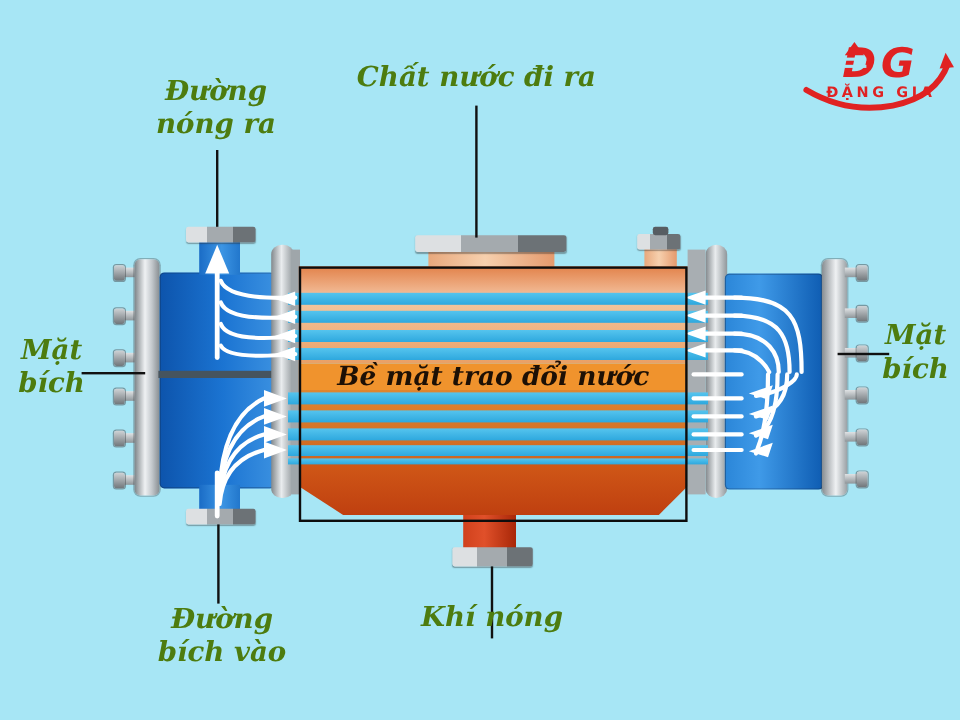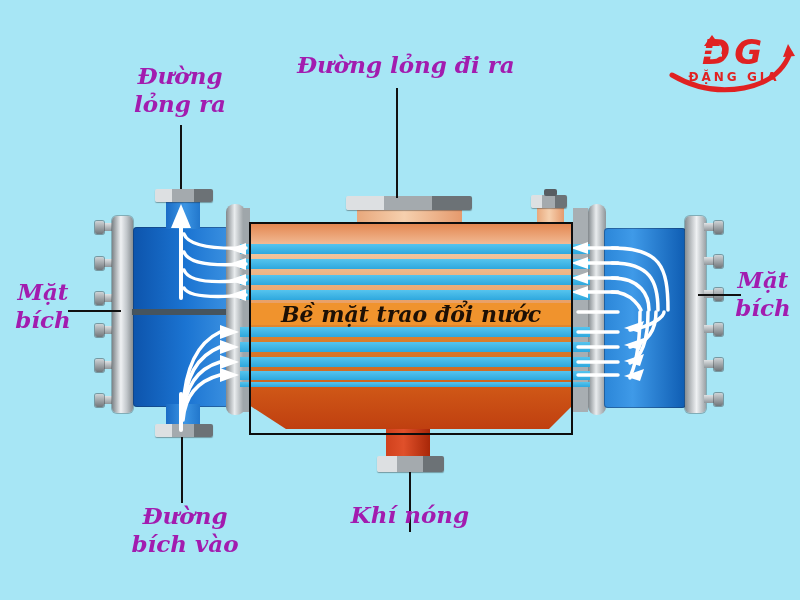--- a/index.html
+++ b/index.html
@@ -3,21 +3,21 @@
 <meta charset="utf-8">
 <style>
   html,body{margin:0;padding:0;}
   #stage{
     position:relative;width:800px;height:600px;overflow:hidden;
     background:#a7e6f5;
     font-family:"DejaVu Serif","Liberation Serif",serif;
   }
   .abs{position:absolute;}
   .lbl{
-    position:absolute;color:#a21caf;font-style:italic;font-weight:600;
+    position:absolute;color:#4d7c0f;font-style:italic;font-weight:600;
     font-size:23px;line-height:1.22;text-align:center;white-space:nowrap;
   }
   .leader{position:absolute;background:#111;}
   
   .plate{
     position:absolute;width:21px;border-radius:5px;
     background:linear-gradient(90deg,#7c8387 0%,#eff1f3 42%,#c2c7cb 70%,#878d91 100%);
     box-shadow:0 0 0 1px rgba(60,65,70,.35);
   }
   .plate.right{background:linear-gradient(90deg,#878d91 0%,#eff1f3 55%,#9aa1a5 100%);}
@@ -201,23 +201,23 @@
 
   <div class="leader z45" style="left:180px;top:125px;width:2px;height:64px;"></div>
   <div class="leader z45" style="left:396px;top:88px;width:2px;height:110px;"></div>
   <div class="leader z45" style="left:68px;top:310px;width:53px;height:2px;"></div>
   <div class="leader z45" style="left:698px;top:294px;width:43px;height:2px;"></div>
   <div class="leader z45" style="left:181px;top:437px;width:2px;height:66px;"></div>
   <div class="leader z45" style="left:409px;top:472px;width:2px;height:60px;"></div>
 
   <div class="lbl z50" style="left:110px;top:62px;width:140px;">
     <div>Đường</div>
-    <div>lỏng ra</div>
-  </div>
-  <div class="lbl z50" style="left:297px;top:51px;width:200px;">Đường lỏng đi ra</div>
+    <div>nóng ra</div>
+  </div>
+  <div class="lbl z50" style="left:297px;top:51px;width:200px;">Chất nước đi ra</div>
   <div class="lbl z50" style="left:5px;top:278px;width:76px;">
     <div>Mặt</div>
     <div>bích</div>
   </div>
   <div class="lbl z50" style="left:726px;top:266px;width:74px;">
     <div>Mặt</div>
     <div>bích</div>
   </div>
   <div class="lbl z50" style="left:105px;top:502px;width:160px;">
     <div>Đường</div>

